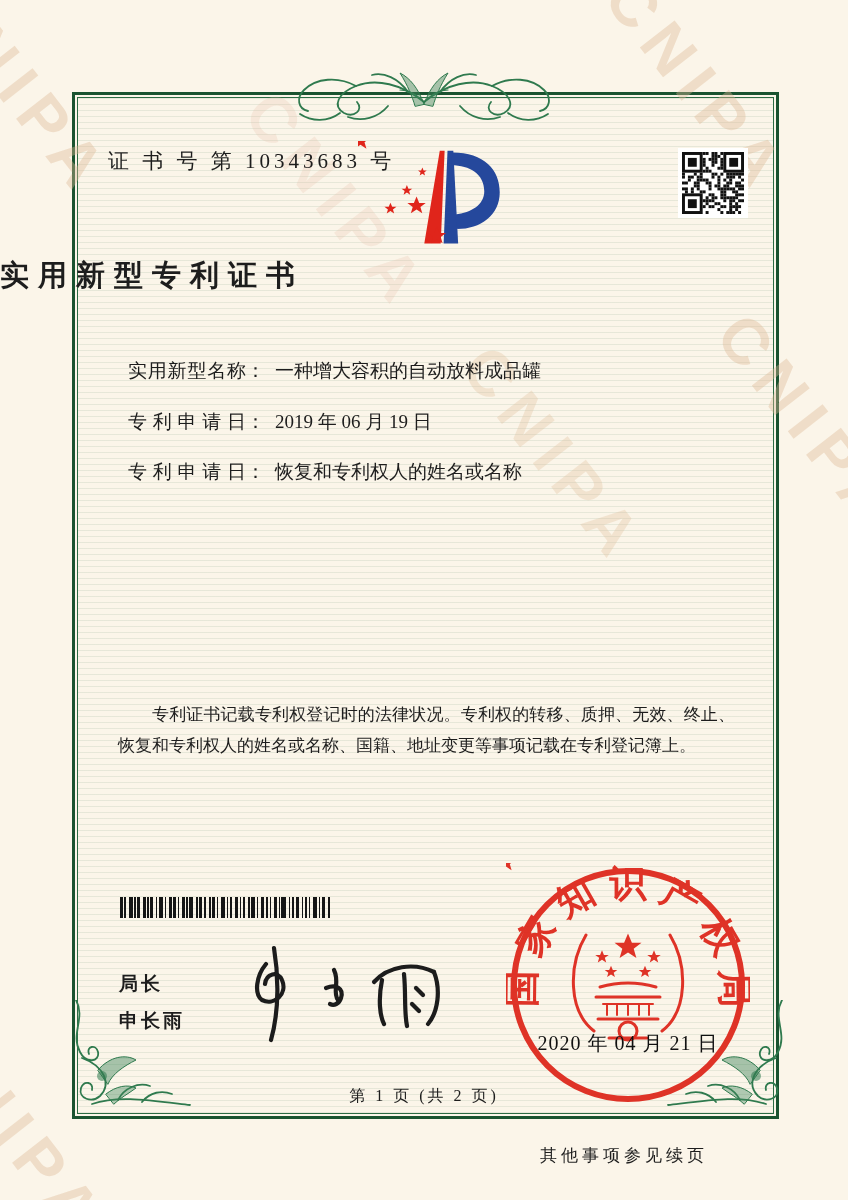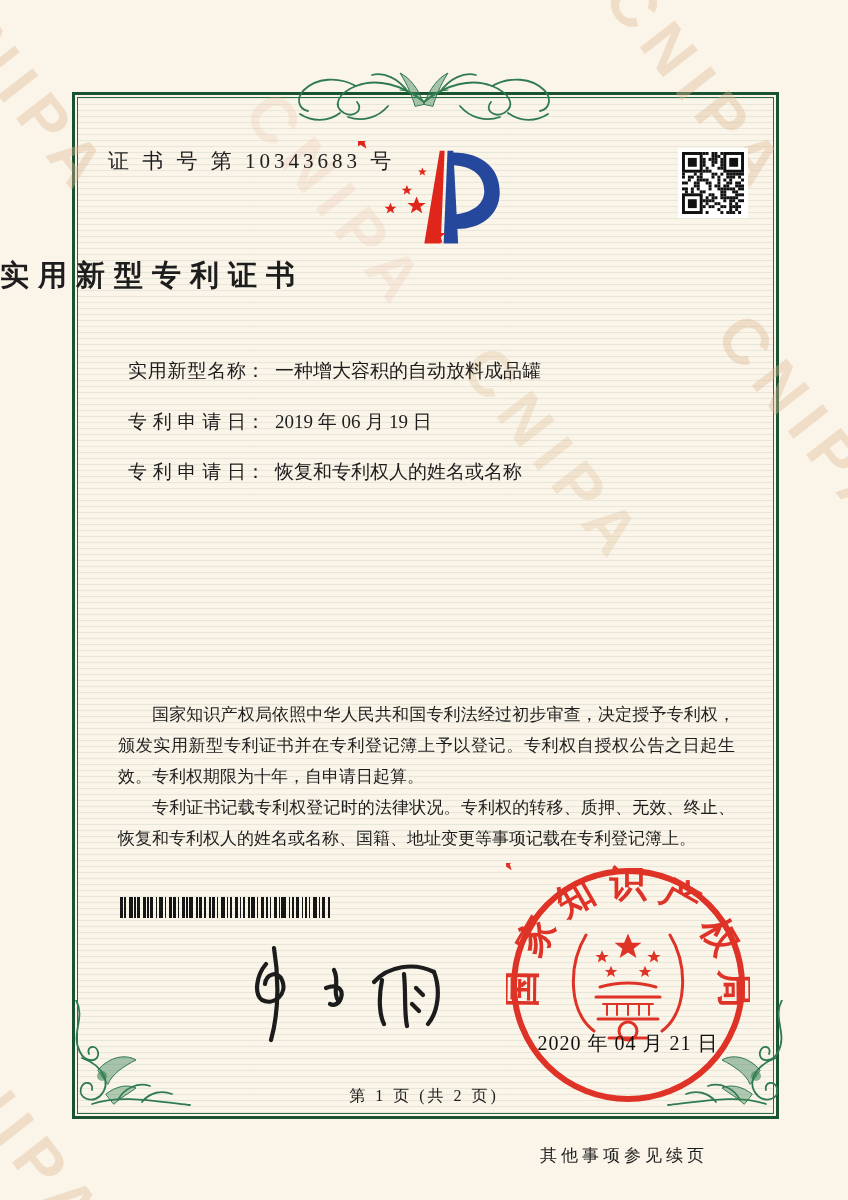--- a/index.html
+++ b/index.html
@@ -327,21 +327,20 @@
       </div>
       <div class="frow">
         <span class="flabel">专利申请日</span><span class="fcolon">：</span><span class="fvalue">2019 年 06 月 19 日</span>
       </div>
       <div class="frow">
         <span class="flabel">专利申请日</span><span class="fcolon">：</span><span class="fvalue">恢复和专利权人的姓名或名称</span>
       </div>
     </div>
 
     <div class="body-text">
-      <p>国家知识产权局依照中华人民共和国专利法经过初步审查，决定授予专利权，颁发实用新型专利证书并在专利登记簿上予以登记。专利权自授权公告之日起生效。专利权期限为十年，自申请日起算。</p>
       <p>专利证书记载专利权登记时的法律状况。专利权的转移、质押、无效、终止、恢复和专利权人的姓名或名称、国籍、地址变更等事项记载在专利登记簿上。</p>
     </div>
 
     <div class="barcode" id="barcode">
         <span style="width: 2.8px; margin-right: 1.5px;"></span>
         <span style="width: 1.4px; margin-right: 3px;"></span>
         <span style="width: 4.2px; margin-right: 1.5px;"></span>
         <span style="width: 1.4px; margin-right: 1.5px;"></span>
         <span style="width: 2.8px; margin-right: 3px;"></span>
         <span style="width: 2.8px; margin-right: 1.5px;"></span>
@@ -382,20 +381,24 @@
         <span style="width: 2.8px; margin-right: 3px;"></span>
         <span style="width: 1.4px; margin-right: 1.5px;"></span>
         <span style="width: 2.8px; margin-right: 1.5px;"></span>
         <span style="width: 1.4px; margin-right: 3px;"></span>
         <span style="width: 4.2px; margin-right: 1.5px;"></span>
         <span style="width: 1.4px; margin-right: 1.5px;"></span>
         <span style="width: 2.8px; margin-right: 3px;"></span>
         <span style="width: 2.8px; margin-right: 1.5px;"></span>
       </div>
 
+    <div class="signer">
+      <div>局长</div>
+      <div>申长雨</div>
+    </div>
 
     <svg class="autograph" width="215" height="105" viewBox="0 0 215 105">
       <g stroke="#1c1c1c" fill="none" stroke-width="4.2" stroke-linecap="round" stroke-linejoin="round">
         <path d="M28,22 C18,34 16,52 24,58 C36,64 50,52 44,38 C40,28 28,32 27,42"></path>
         <path d="M36,6 C40,30 42,66 33,98"></path>
         <path d="M96,28 C102,40 94,50 100,58"></path>
         <path d="M88,46 C98,42 106,46 103,56 C101,62 96,64 92,62"></path>
         <path d="M136,40 C150,24 176,20 196,30"></path>
         <path d="M144,38 C140,58 142,74 146,82"></path>
         <path d="M166,32 C168,52 166,70 169,84"></path>

